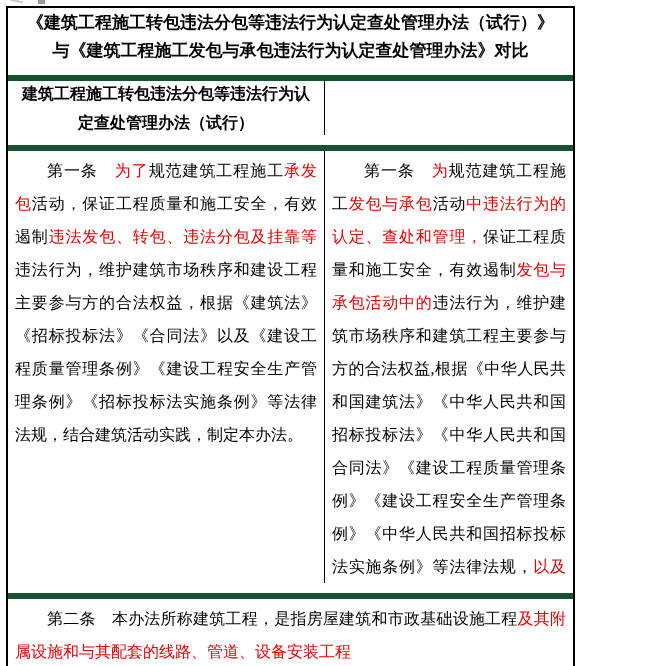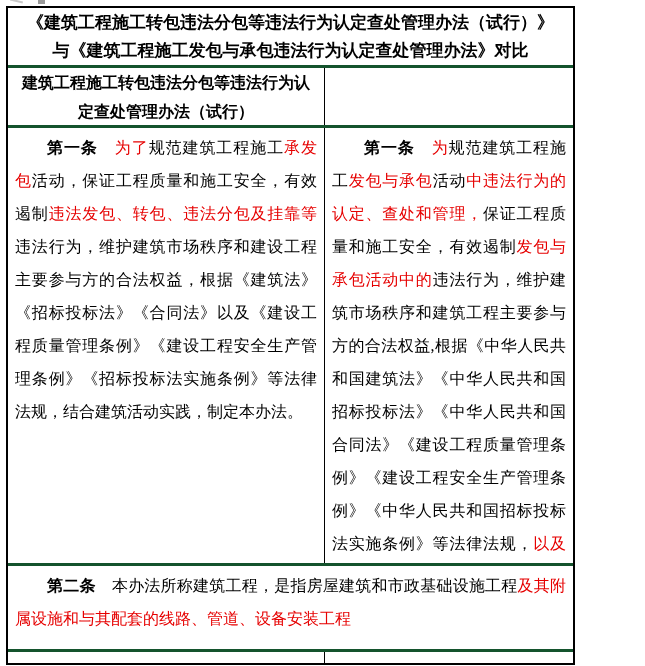--- a/index.html
+++ b/index.html
@@ -2,29 +2,29 @@
 <html><head>
 <meta charset="utf-8">
 <style>
   html,body{margin:0;padding:0;}
   body{
     width:645px;height:666px;overflow:hidden;position:relative;
     background:#ffffff;
     font-family:"Liberation Serif","DejaVu Serif",serif;
     color:#000;
   }
-  .bold{font-weight:bold;}
+  .bold{font-weight:normal;}
   #doc-table{
     position:absolute;left:6px;top:6px;width:569px;
     border:2px solid #000;
     box-sizing:border-box;
     background:#fff;
   }
   .trow{display:flex;box-sizing:border-box;}
-  .trow + .trow{border-top:3px solid #14532d;}
+  .trow + .trow{border-top:6px solid #14532d;margin-top:10px;}
   .cell{box-sizing:border-box;overflow:hidden;}
   .cell-l{width:317px;border-right:1px solid #000;}
   .cell-r{flex:1;}
   
   .r-title{height:57px;}
   .r-title .cell{
     width:100%;display:flex;align-items:center;justify-content:center;
     text-align:center;font-weight:bold;font-size:17px;line-height:28px;
     padding:0 18px;
   }

